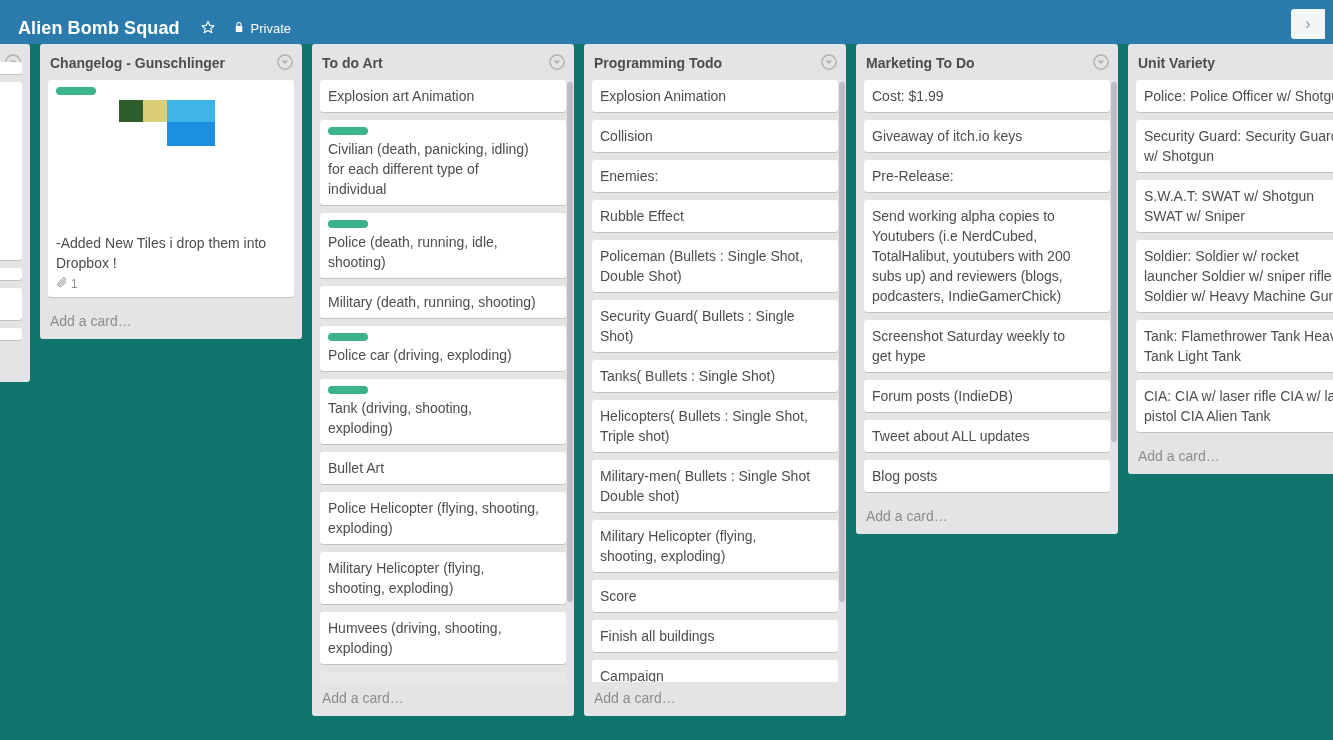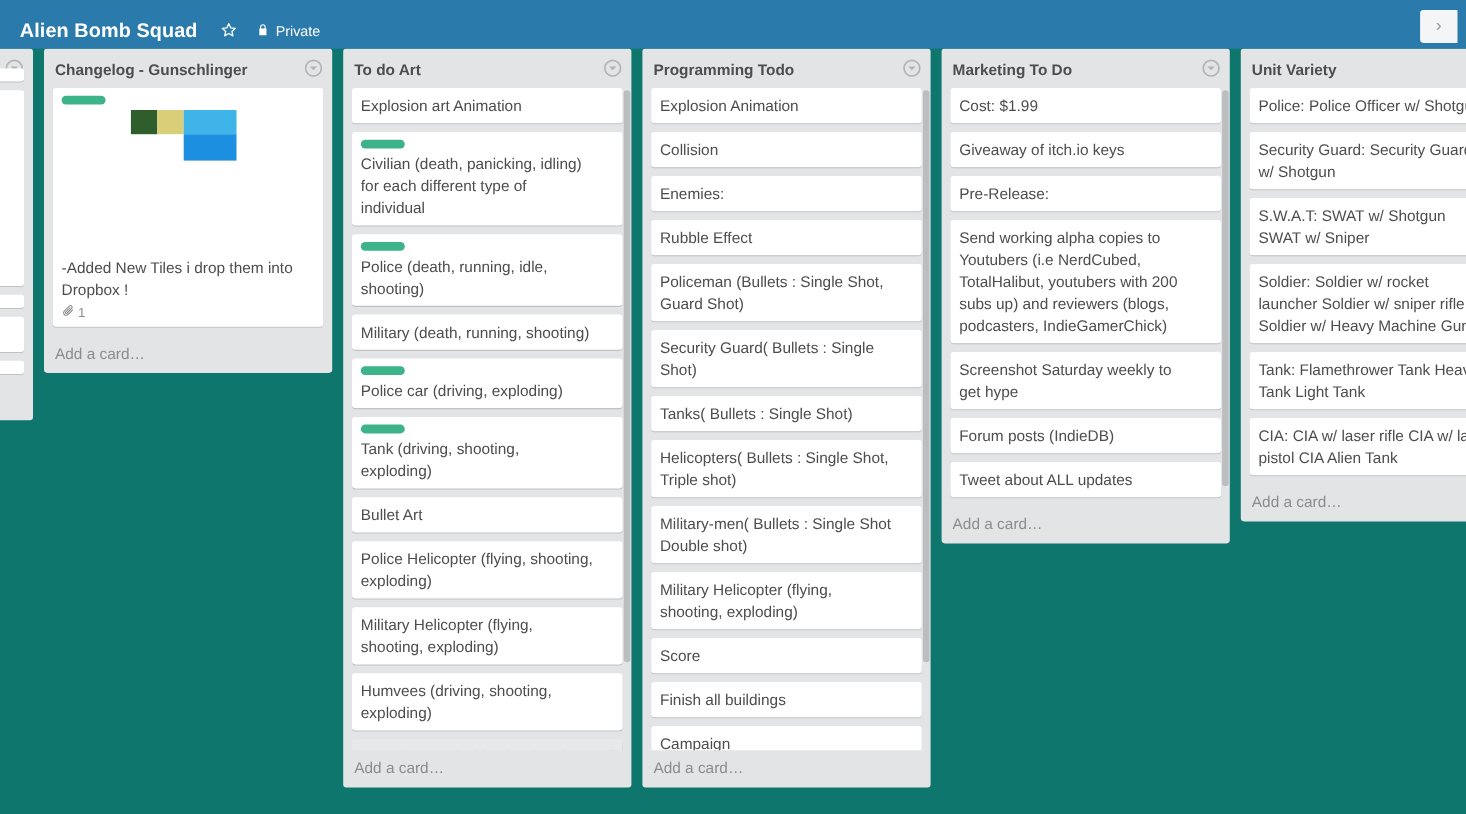--- a/index.html
+++ b/index.html
@@ -384,21 +384,21 @@
           <div class="card">
             <span class="card-title">Collision</span>
           </div>
           <div class="card">
             <span class="card-title">Enemies:</span>
           </div>
           <div class="card">
             <span class="card-title">Rubble Effect</span>
           </div>
           <div class="card">
-            <span class="card-title">Policeman (Bullets : Single Shot, Guard Shot)</span>
+            <span class="card-title">Policeman (Bullets : Single Shot, Double Shot)</span>
           </div>
           <div class="card">
             <span class="card-title">Security Guard( Bullets : Single Shot)</span>
           </div>
           <div class="card">
             <span class="card-title">Tanks( Bullets : Single Shot)</span>
           </div>
           <div class="card">
             <span class="card-title">Helicopters( Bullets : Single Shot, Triple shot)</span>
           </div>
@@ -444,20 +444,23 @@
           </div>
           <div class="card">
             <span class="card-title">Screenshot Saturday weekly to get hype</span>
           </div>
           <div class="card">
             <span class="card-title">Forum posts (IndieDB)</span>
           </div>
           <div class="card">
             <span class="card-title">Tweet about ALL updates</span>
           </div>
+          <div class="card">
+            <span class="card-title">Blog posts</span>
+          </div>
           <div class="list-scrollbar" style="height: 360px;"></div>
         </div>
         <div class="add-card">Add a card…</div>
       </div>
       <div class="list">
         <div class="list-header">
           <div class="list-title">Unit Variety</div>
         </div>
         <div class="cards">
           <div class="card">

